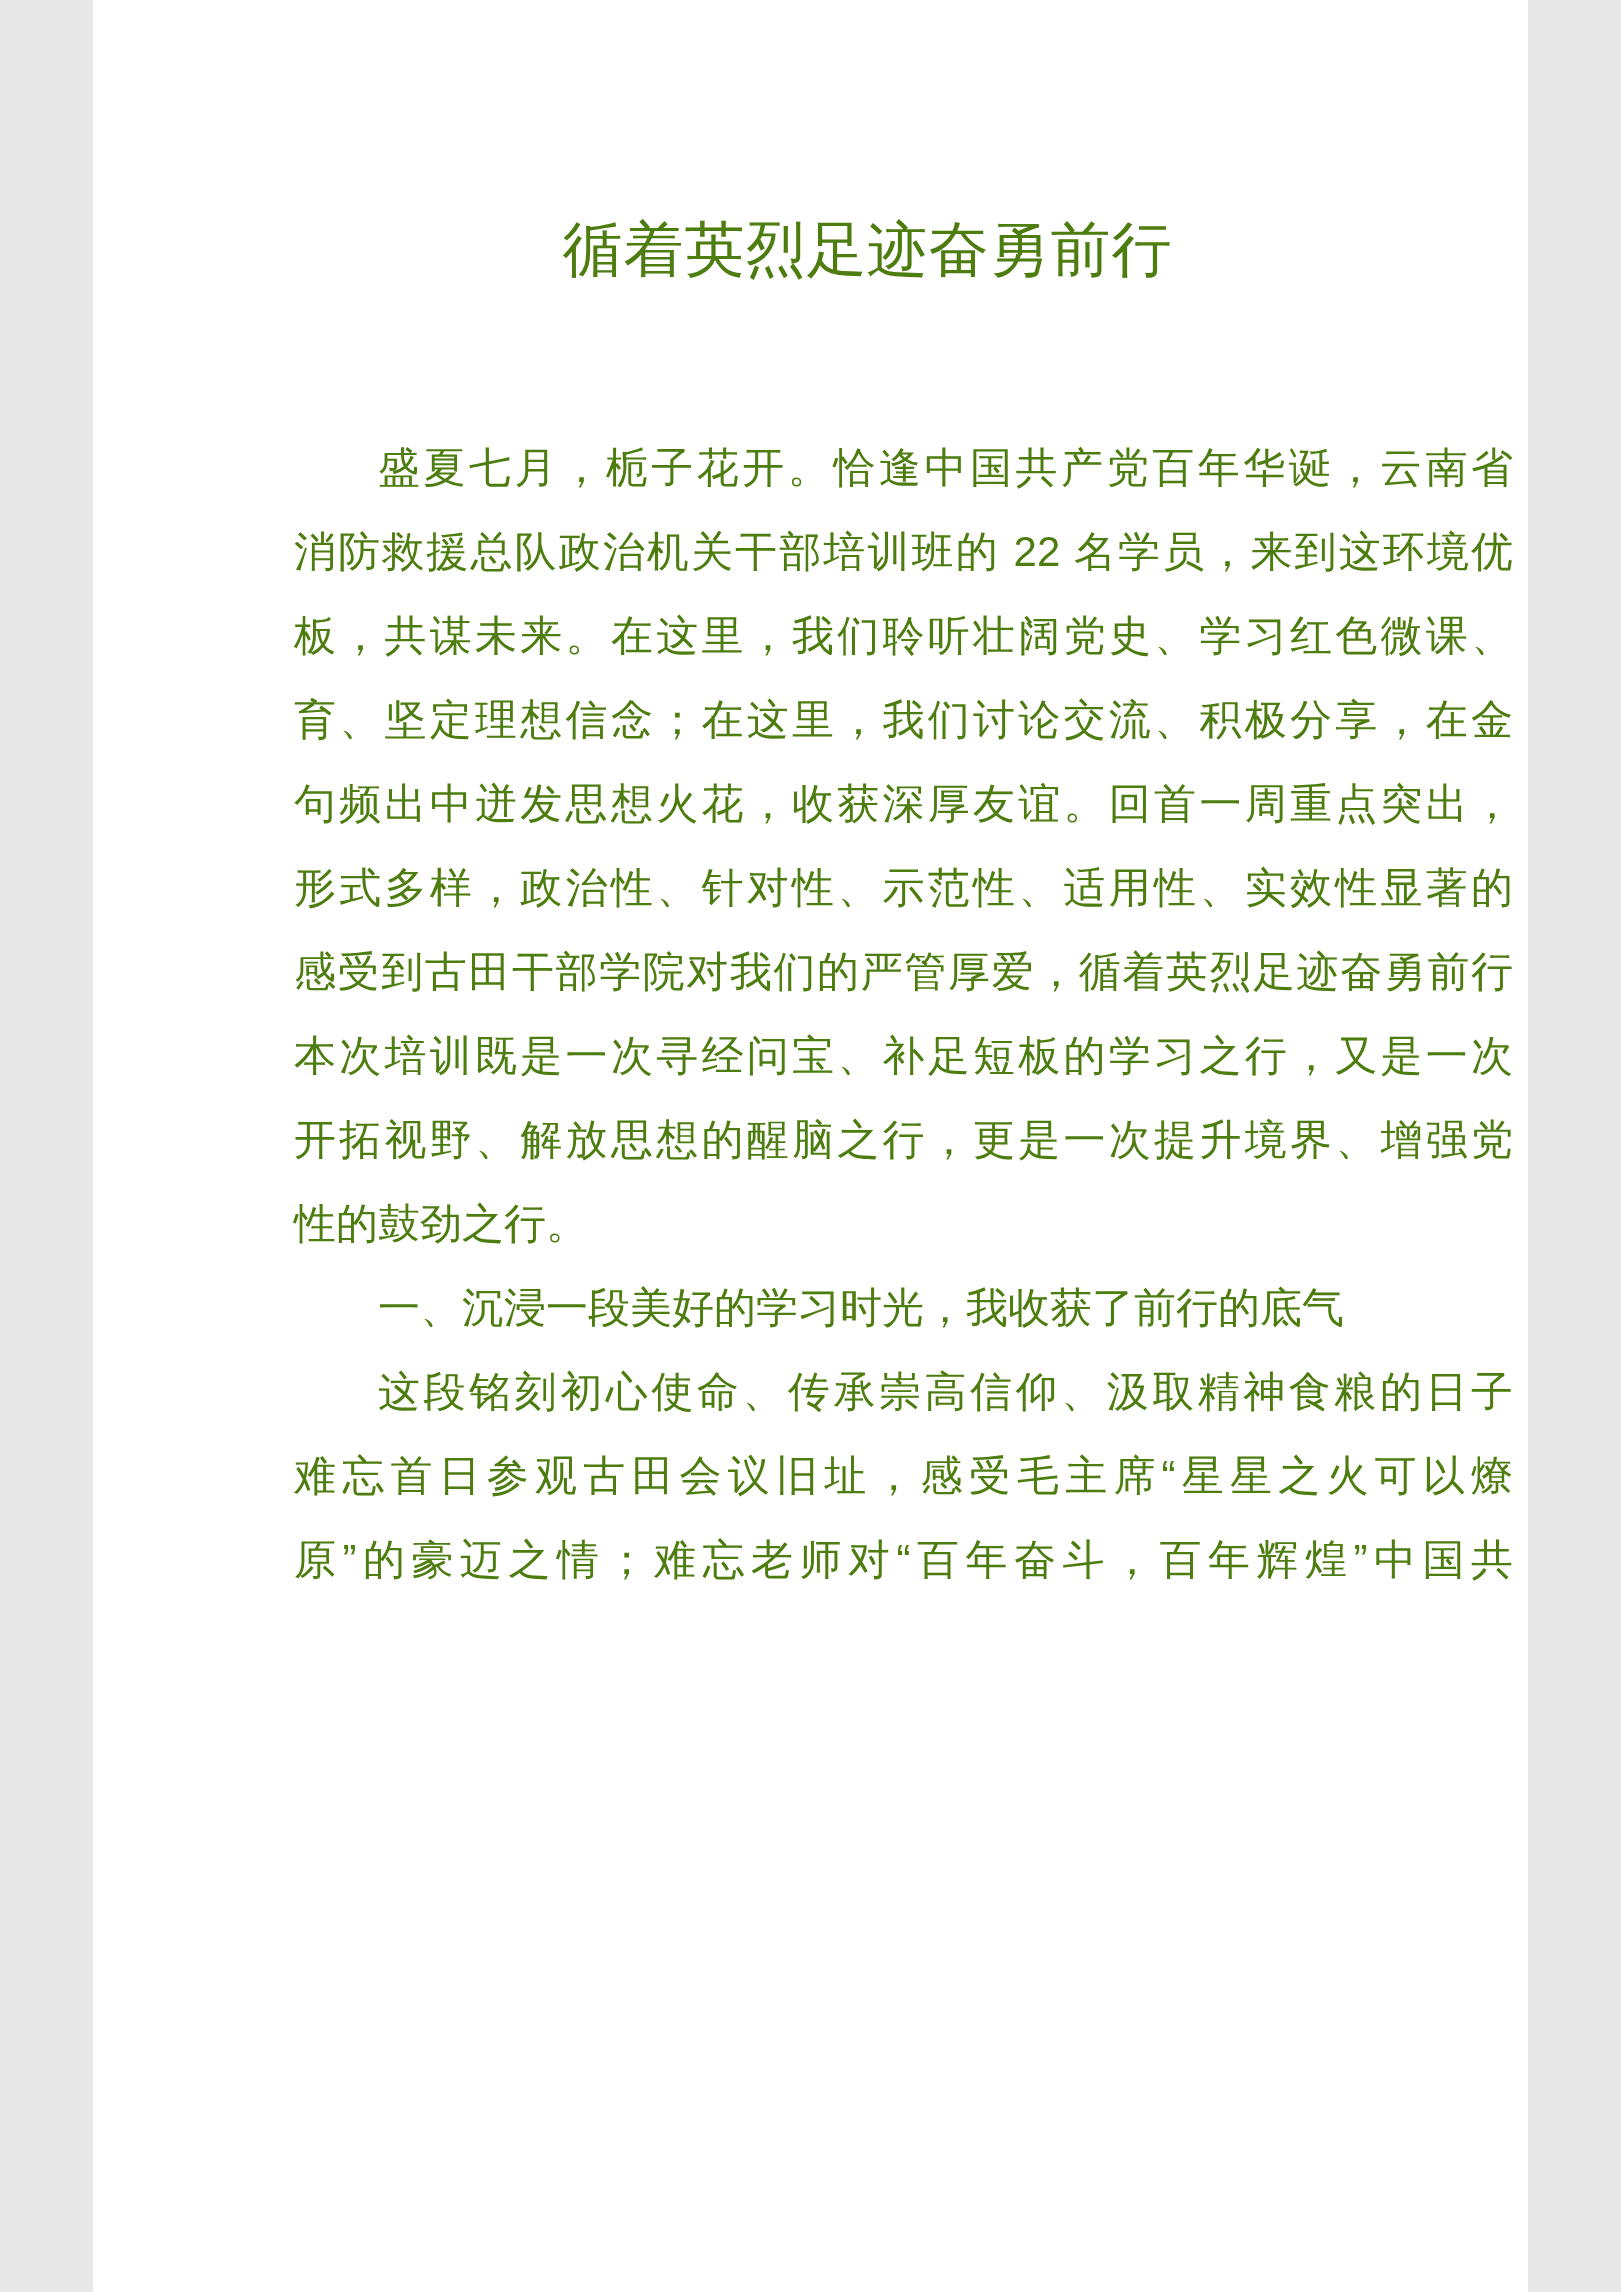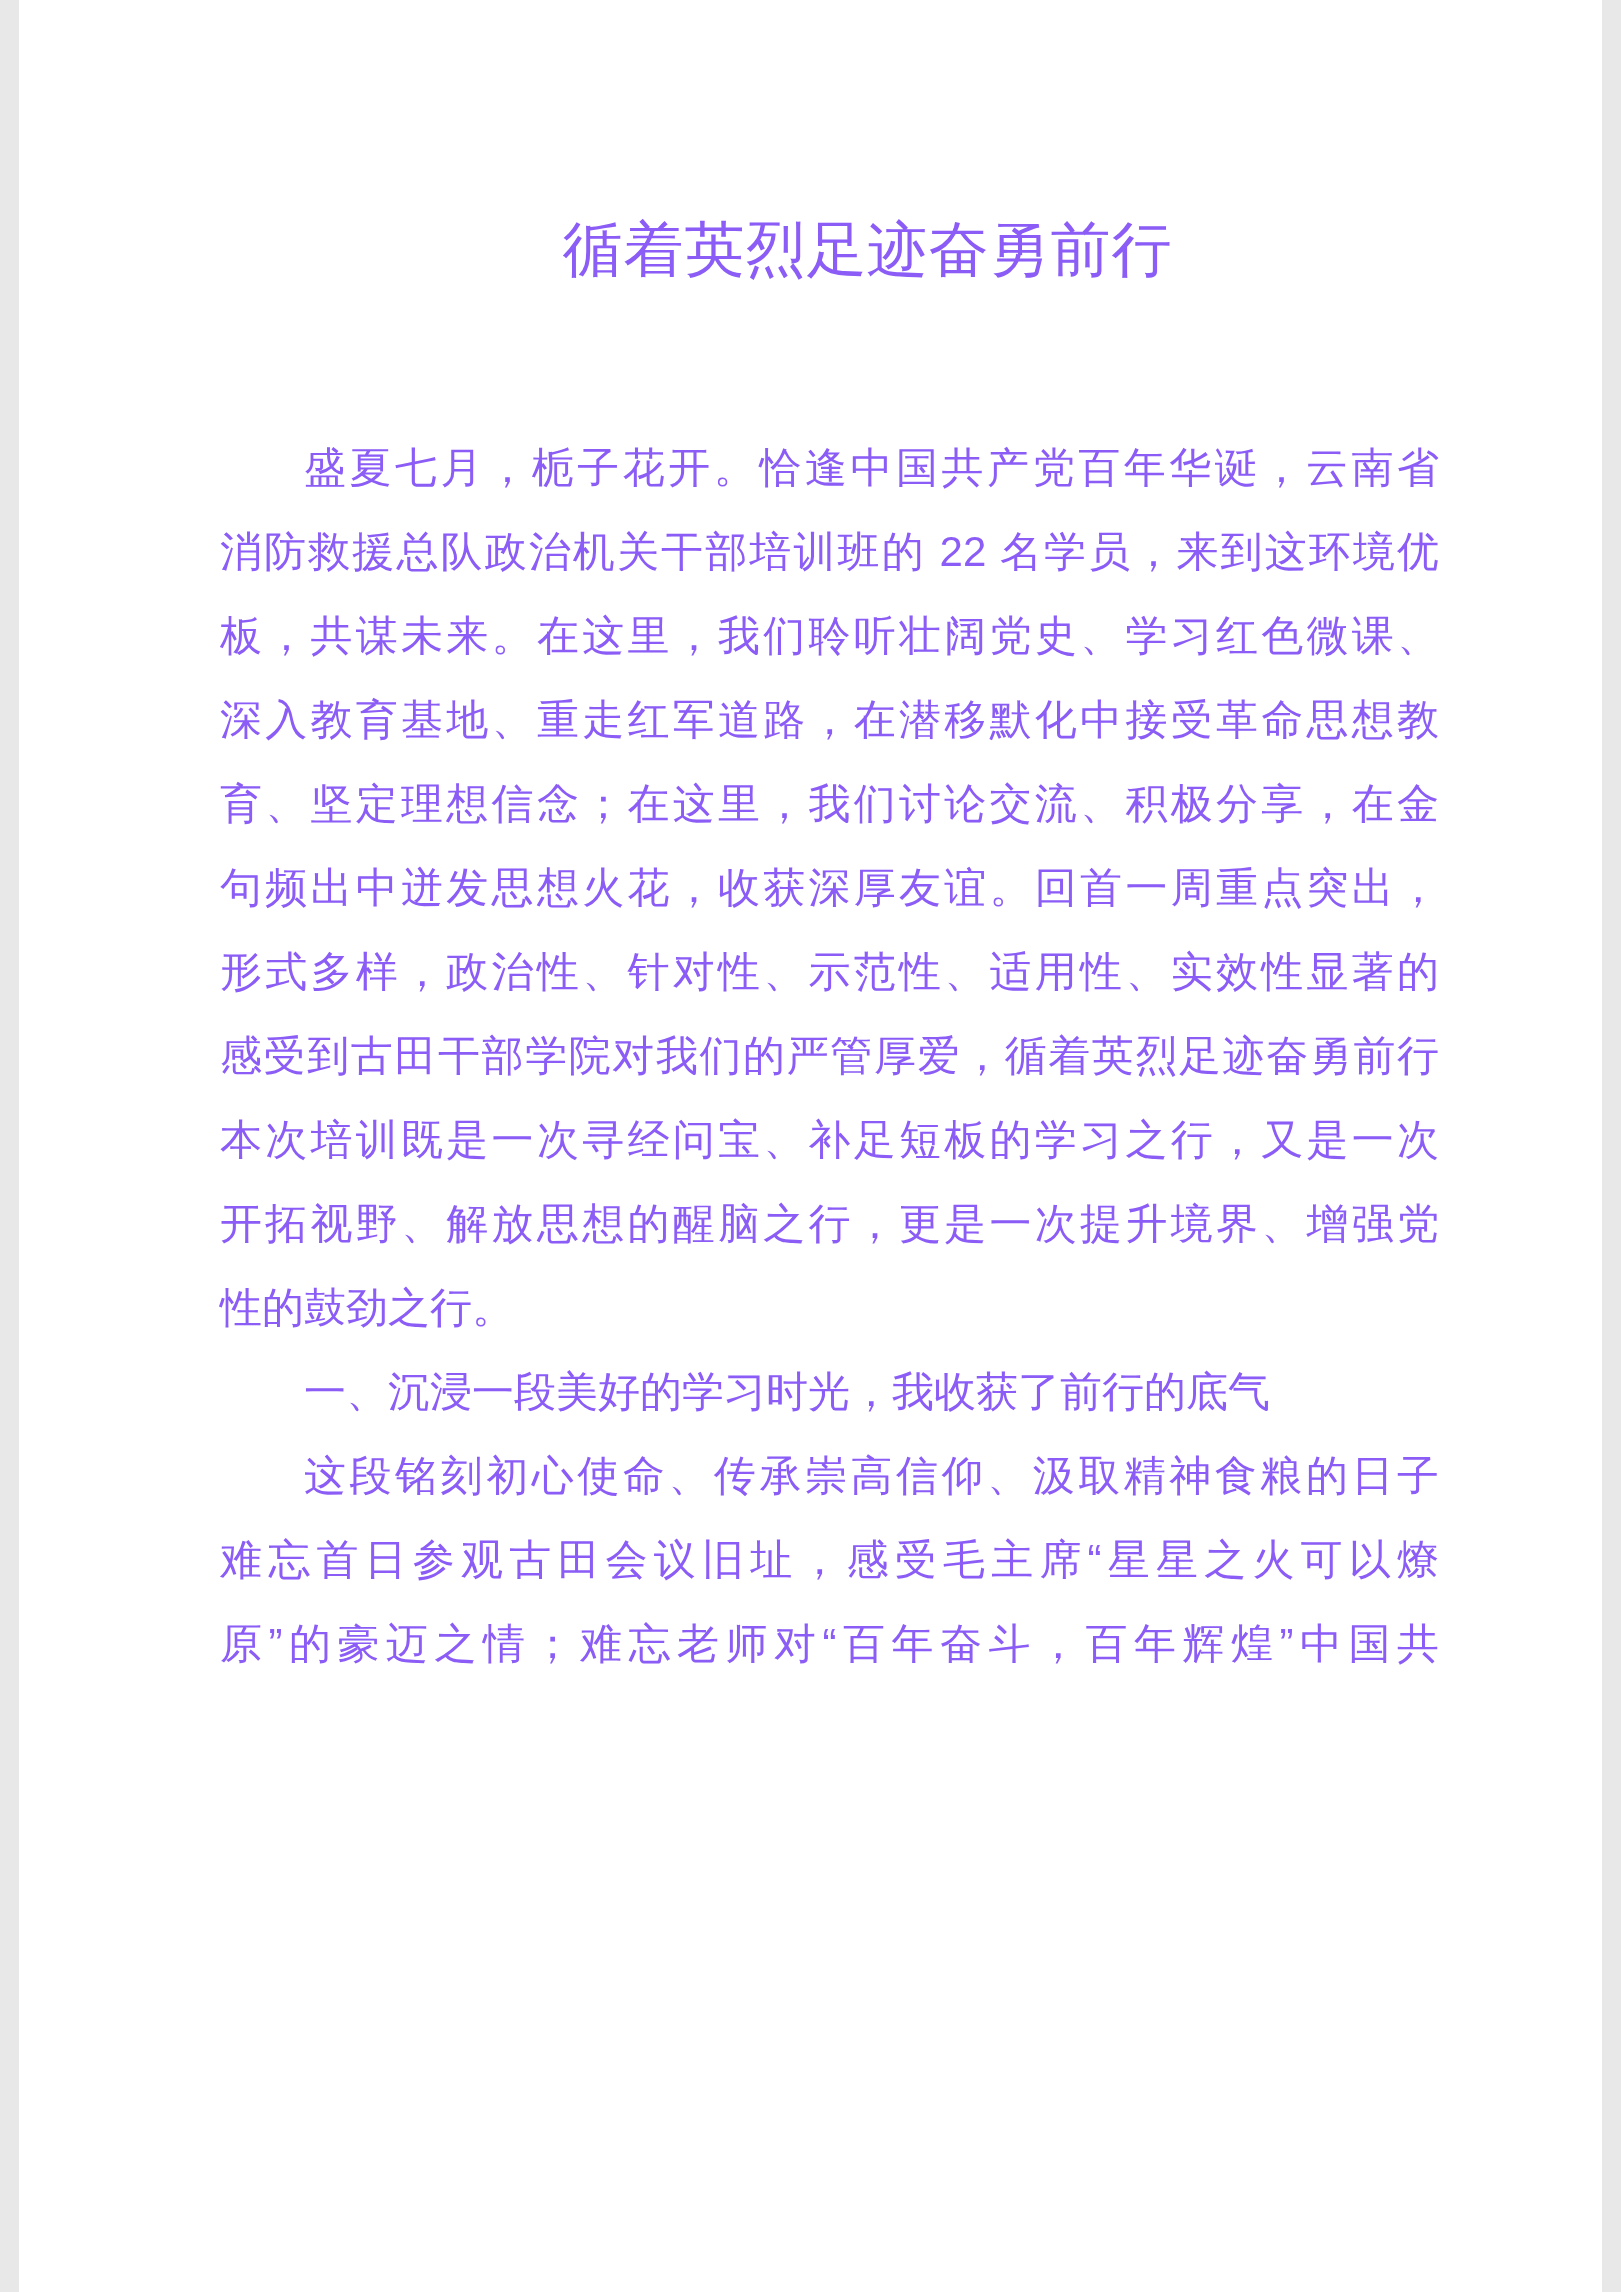--- a/index.html
+++ b/index.html
@@ -1,25 +1,25 @@
 <!DOCTYPE html>
 <html><head>
 <meta charset="utf-8">
 <style>
   * { margin: 0; padding: 0; box-sizing: border-box; }
   html, body { background: #e8e8e8; }
   .page {
     position: relative;
-    width: 1583px;
+    width: 1435px;
     height: 2293px;
     margin: 0 auto;
     background: #ffffff;
     overflow: hidden;
     font-family: "Liberation Sans", sans-serif;
-    color: #8b5cf6;
+    color: #4d7c0f;
     padding: 206px 87px 0 201px;
   }
   .title {
     font-size: 60px;
     font-weight: 400;
     line-height: 88px;
     height: 88px;
     text-align: center;
     letter-spacing: 1px;
     white-space: nowrap;
@@ -51,21 +51,20 @@
 </style>
 </head>
 <body>
 
 <div class="page">
   <h1 class="title">循着英烈足迹奋勇前行</h1>
   <div class="doc-body">
       <div class="line just indent">盛夏七月，栀子花开。恰逢中国共产党百年华诞，云南省</div>
       <div class="line just">消防救援总队政治机关干部培训班的 22 名学员，来到这环境优</div>
       <div class="line just">板，共谋未来。在这里，我们聆听壮阔党史、学习红色微课、</div>
-      <div class="line just">深入教育基地、重走红军道路，在潜移默化中接受革命思想教</div>
       <div class="line just">育、坚定理想信念；在这里，我们讨论交流、积极分享，在金</div>
       <div class="line just">句频出中迸发思想火花，收获深厚友谊。回首一周重点突出，</div>
       <div class="line just">形式多样，政治性、针对性、示范性、适用性、实效性显著的</div>
       <div class="line just">感受到古田干部学院对我们的严管厚爱，循着英烈足迹奋勇前行</div>
       <div class="line just">本次培训既是一次寻经问宝、补足短板的学习之行，又是一次</div>
       <div class="line just">开拓视野、解放思想的醒脑之行，更是一次提升境界、增强党</div>
       <div class="line nojust">性的鼓劲之行。</div>
       <div class="line nojust indent">一、沉浸一段美好的学习时光，我收获了前行的底气</div>
       <div class="line just indent">这段铭刻初心使命、传承崇高信仰、汲取精神食粮的日子</div>
       <div class="line just">难忘首日参观古田会议旧址，感受毛主席“星星之火可以燎</div>

